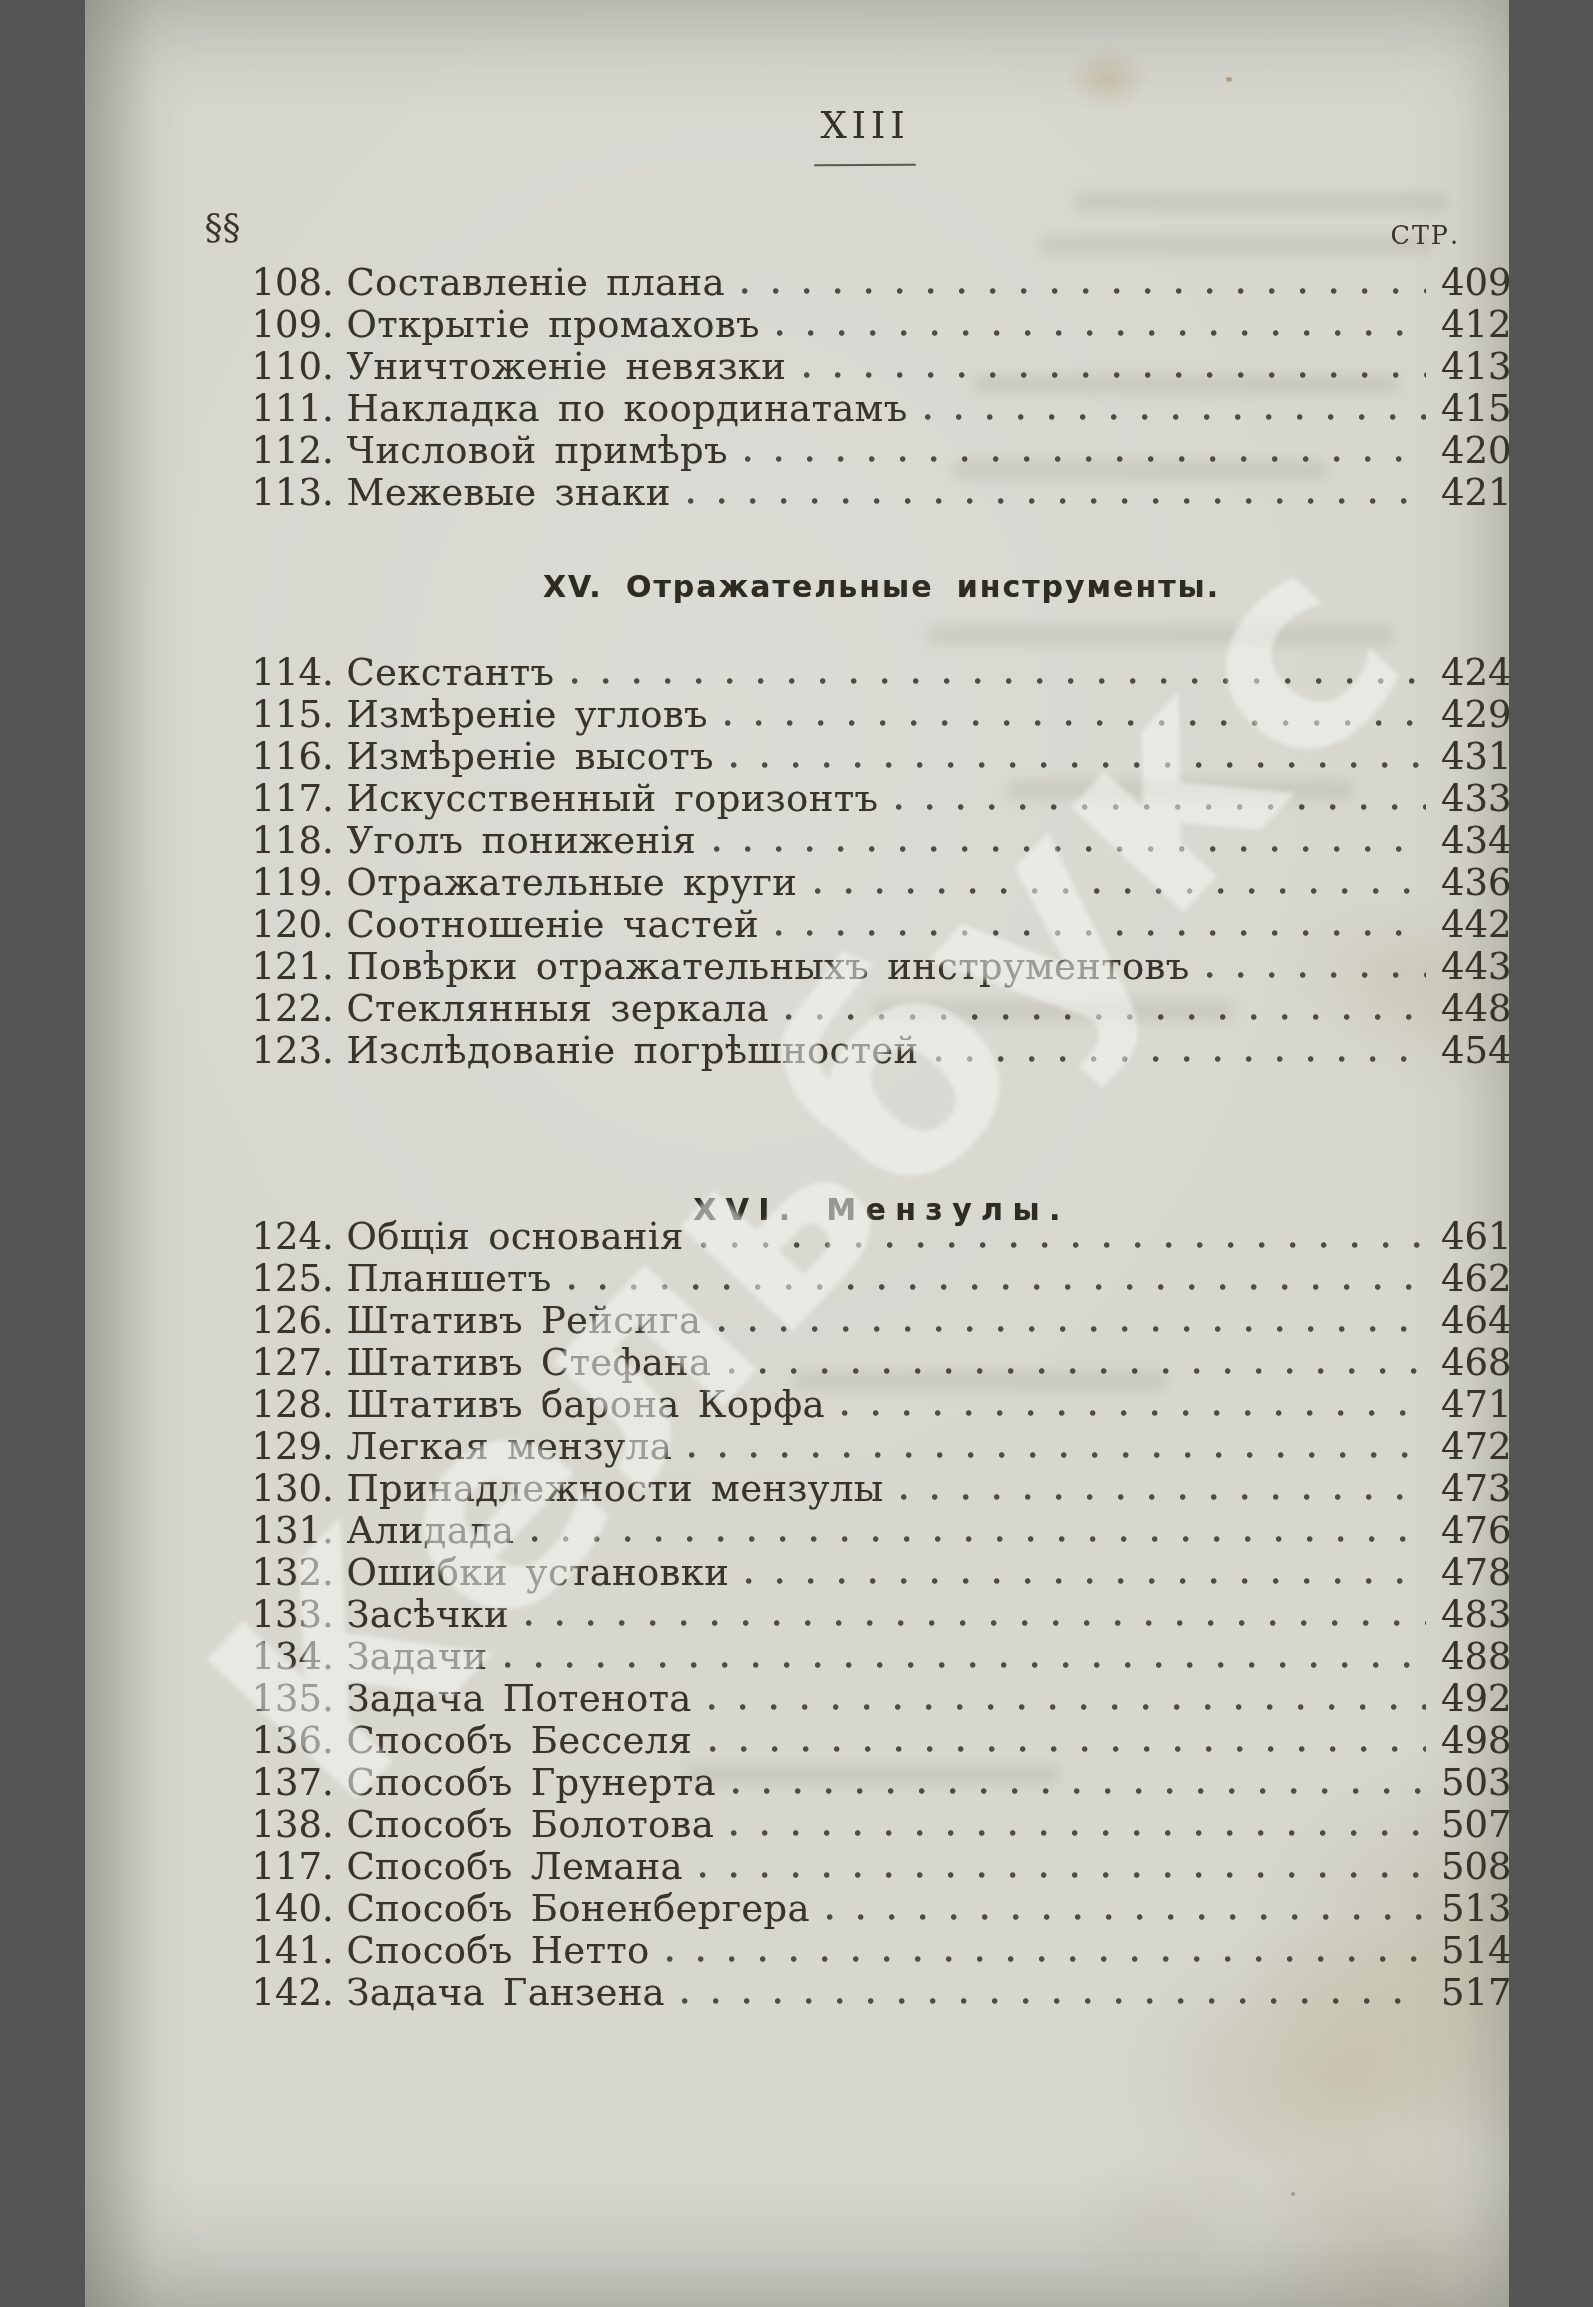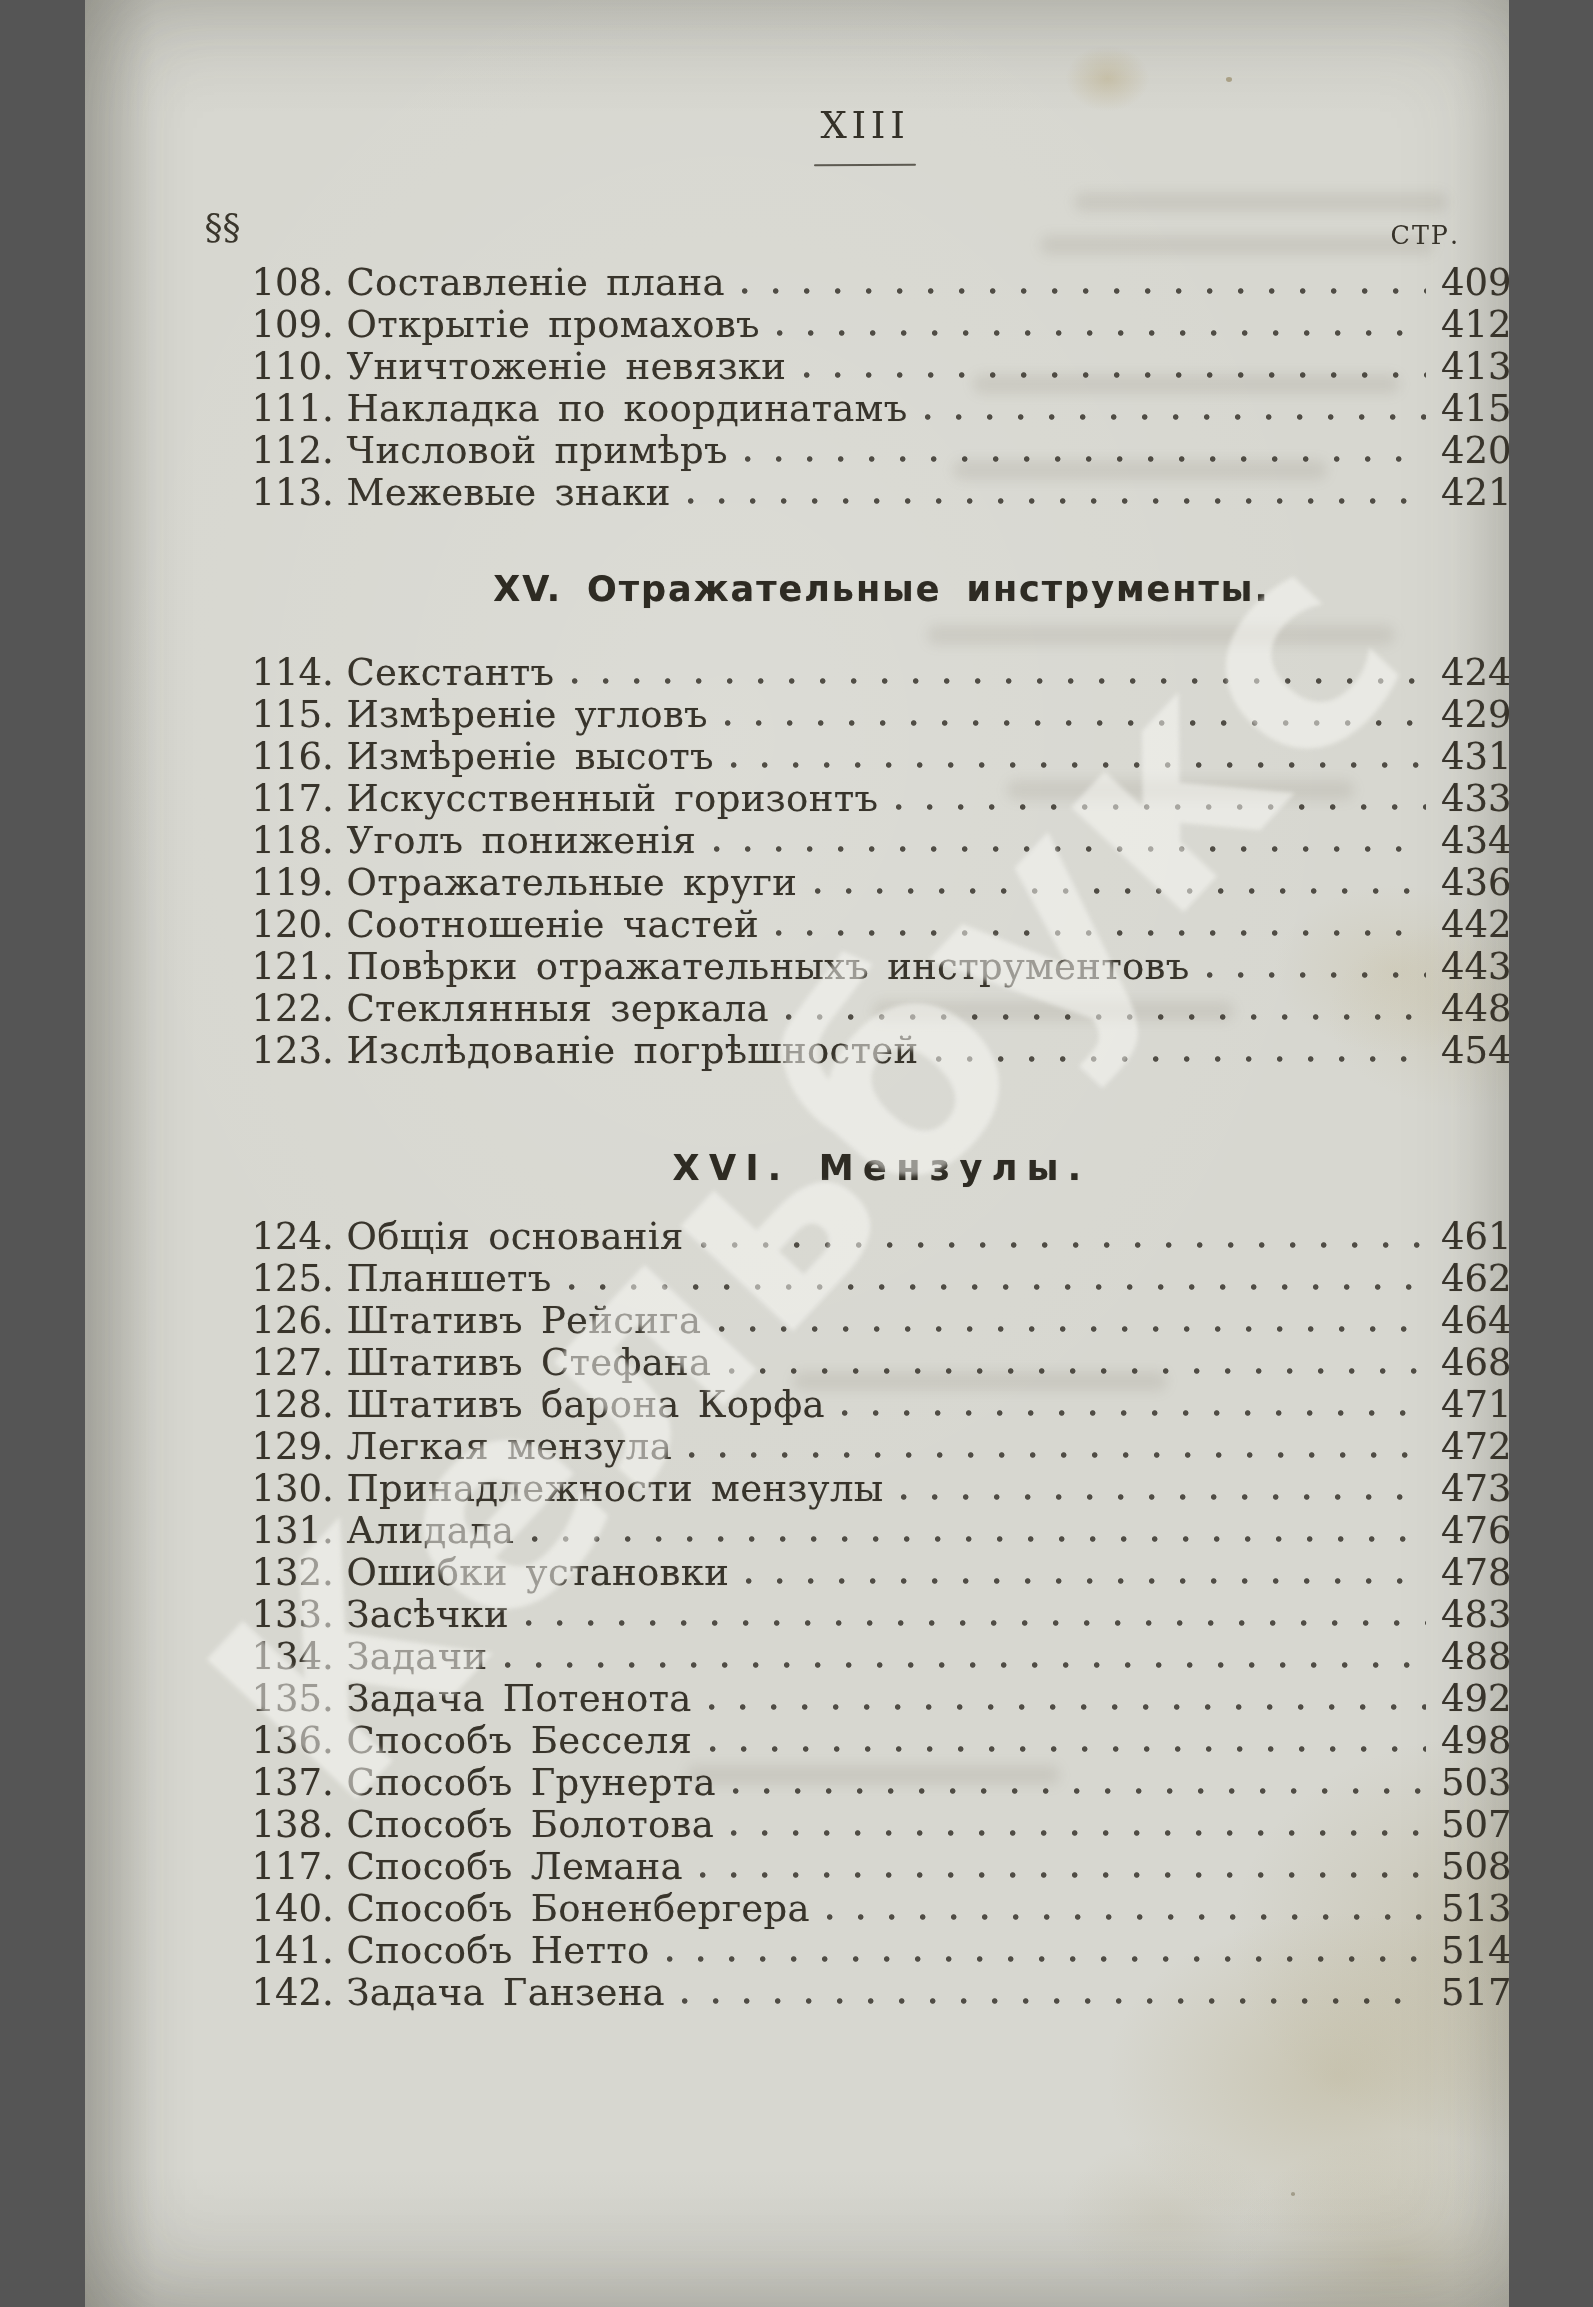--- a/index.html
+++ b/index.html
@@ -71,25 +71,25 @@
     background-repeat:repeat-x;
     background-position:left 0 bottom 10px;
   }
   .toc-page { flex:0 0 auto; width:76px; text-align:right; }
 
   
   .heading {
     position:absolute; left:167px; width:1260px; margin:0;
     text-align:center;
     font-family:"DejaVu Sans", sans-serif;
-    font-weight:700; font-size:35px; color:#2e2b23;
+    font-weight:700; font-size:30px; color:#2e2b23;
     text-shadow:0 0 0.7px rgba(46,43,35,0.4);
   }
   #heading-xv  { top:569px;  letter-spacing:2px;  word-spacing:10.7px; }
-  #heading-xvi { top:1148px; letter-spacing:9.4px; word-spacing:6.7px; }
+  #heading-xvi { top:1192px; letter-spacing:9.4px; word-spacing:6.7px; }
 
   
   .watermark {
     position:absolute; left:63px; top:1640px;
     transform:rotate(-47deg); transform-origin:0 0;
     font-family:"DejaVu Sans", sans-serif;
     font-weight:700; font-size:281px; letter-spacing:5.3px;
     color:rgba(250,250,245,0.52);
     filter:blur(2px);
     white-space:nowrap;

